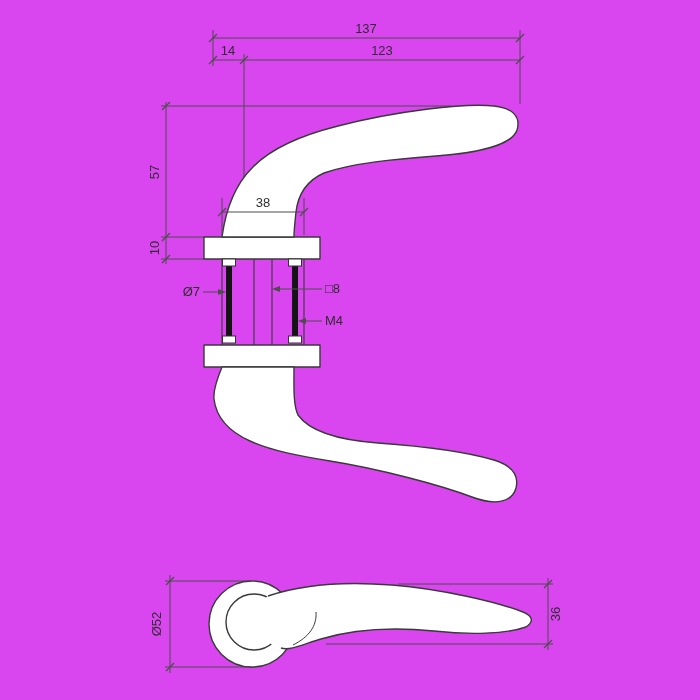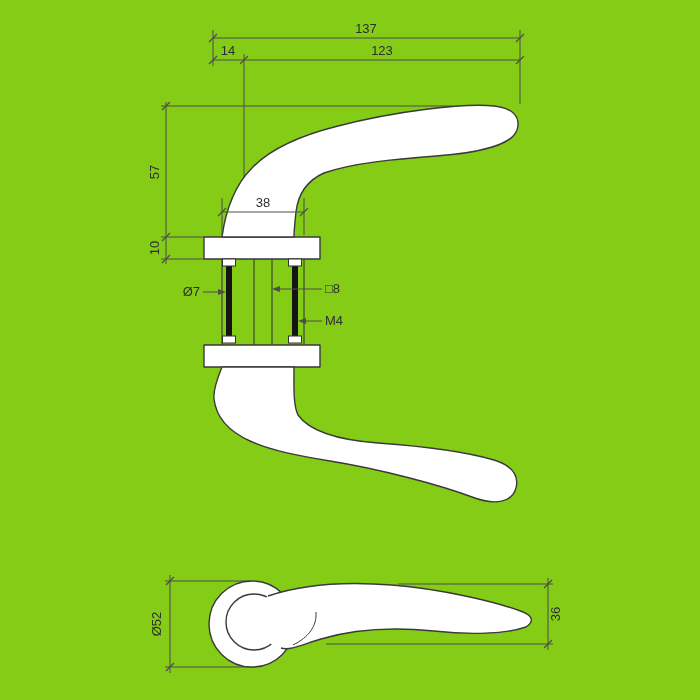--- a/index.html
+++ b/index.html
@@ -1,16 +1,16 @@
 <!DOCTYPE html>
 <html><head>
 <meta charset="utf-8">
 <style>
   html,body{margin:0;padding:0;background:#ffffff;}
-  .stage{position:relative;width:700px;height:700px;background:#84cc16;overflow:hidden;}
+  .stage{position:relative;width:700px;height:700px;background:#d946ef;overflow:hidden;}
   svg{display:block;}
   .outline{fill:#ffffff;stroke:#3a3a3a;stroke-width:1.4;stroke-linejoin:round;}
   .thin{fill:none;stroke:#3a3a3a;stroke-width:1.1;}
   .dim{stroke:#4d4d4d;stroke-width:1;fill:none;}
   .tick{stroke:#4d4d4d;stroke-width:1.2;fill:none;}
   .dimtext{font-family:"Liberation Sans",sans-serif;font-size:13px;fill:#2e2e2e;}
   .bolt{fill:#141414;stroke:none;}
   .nut{fill:#ffffff;stroke:#333333;stroke-width:1;}
   .arrow{fill:#4d4d4d;stroke:none;}
   .sculpt{fill:none;stroke:#3a3a3a;stroke-width:1;}

